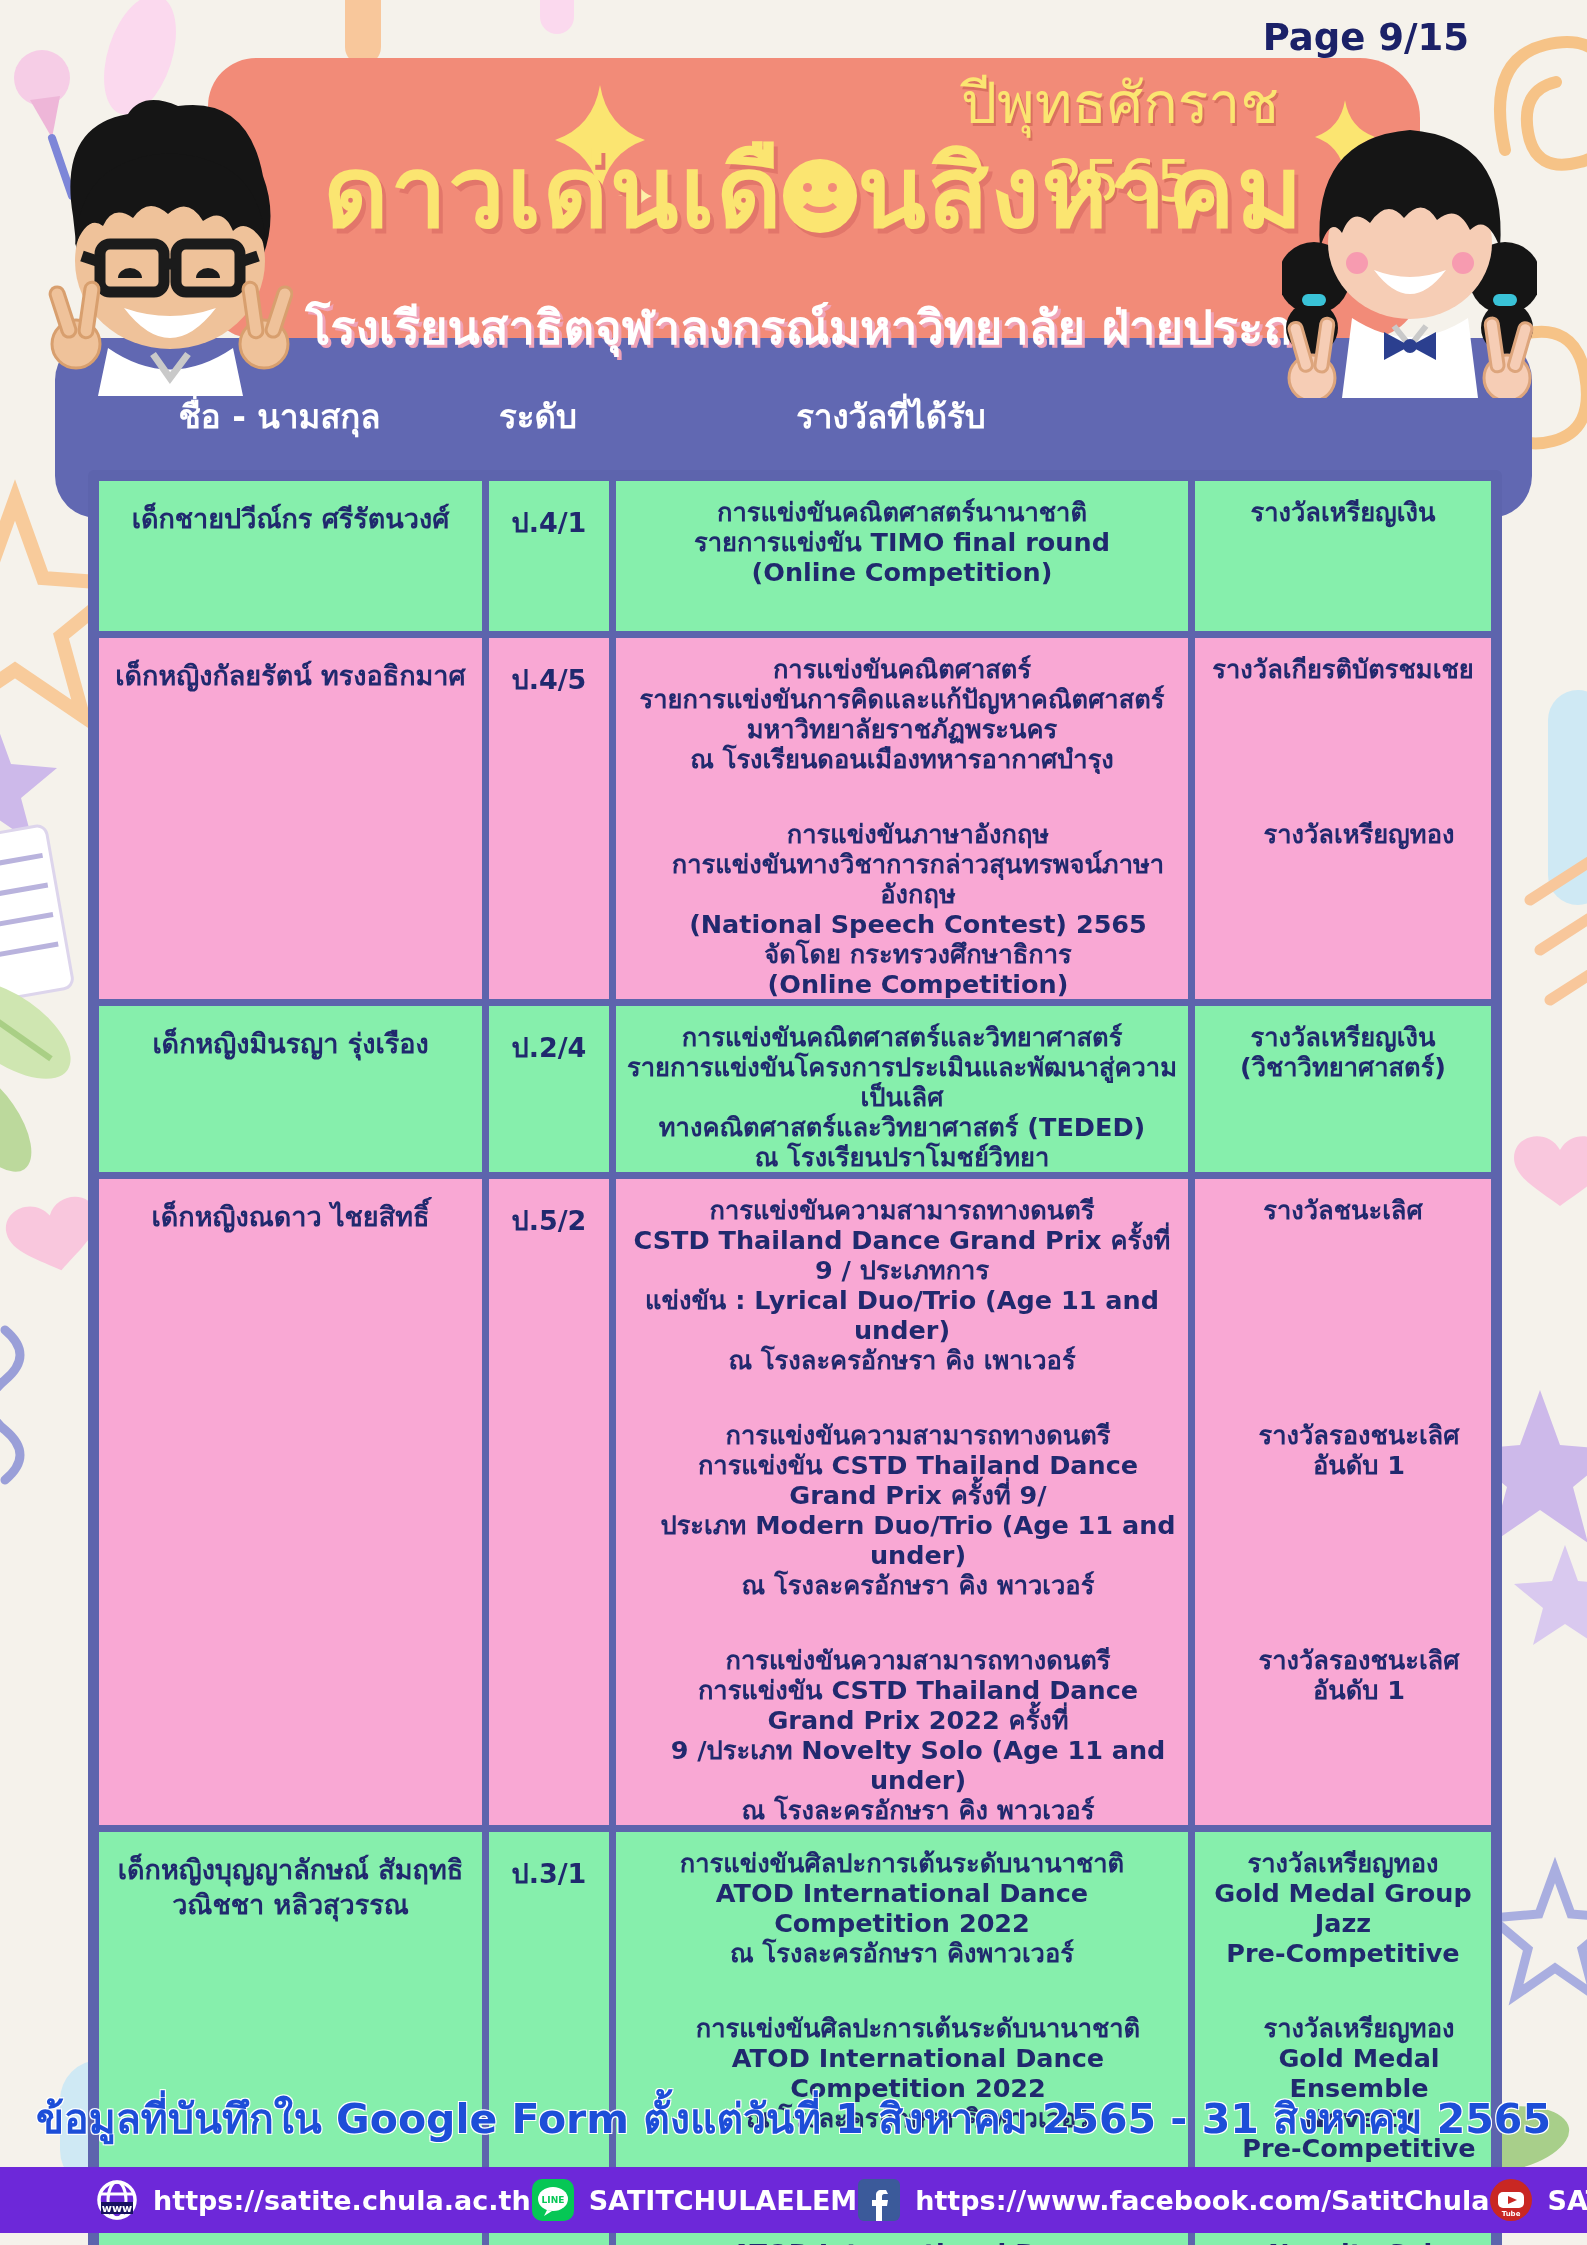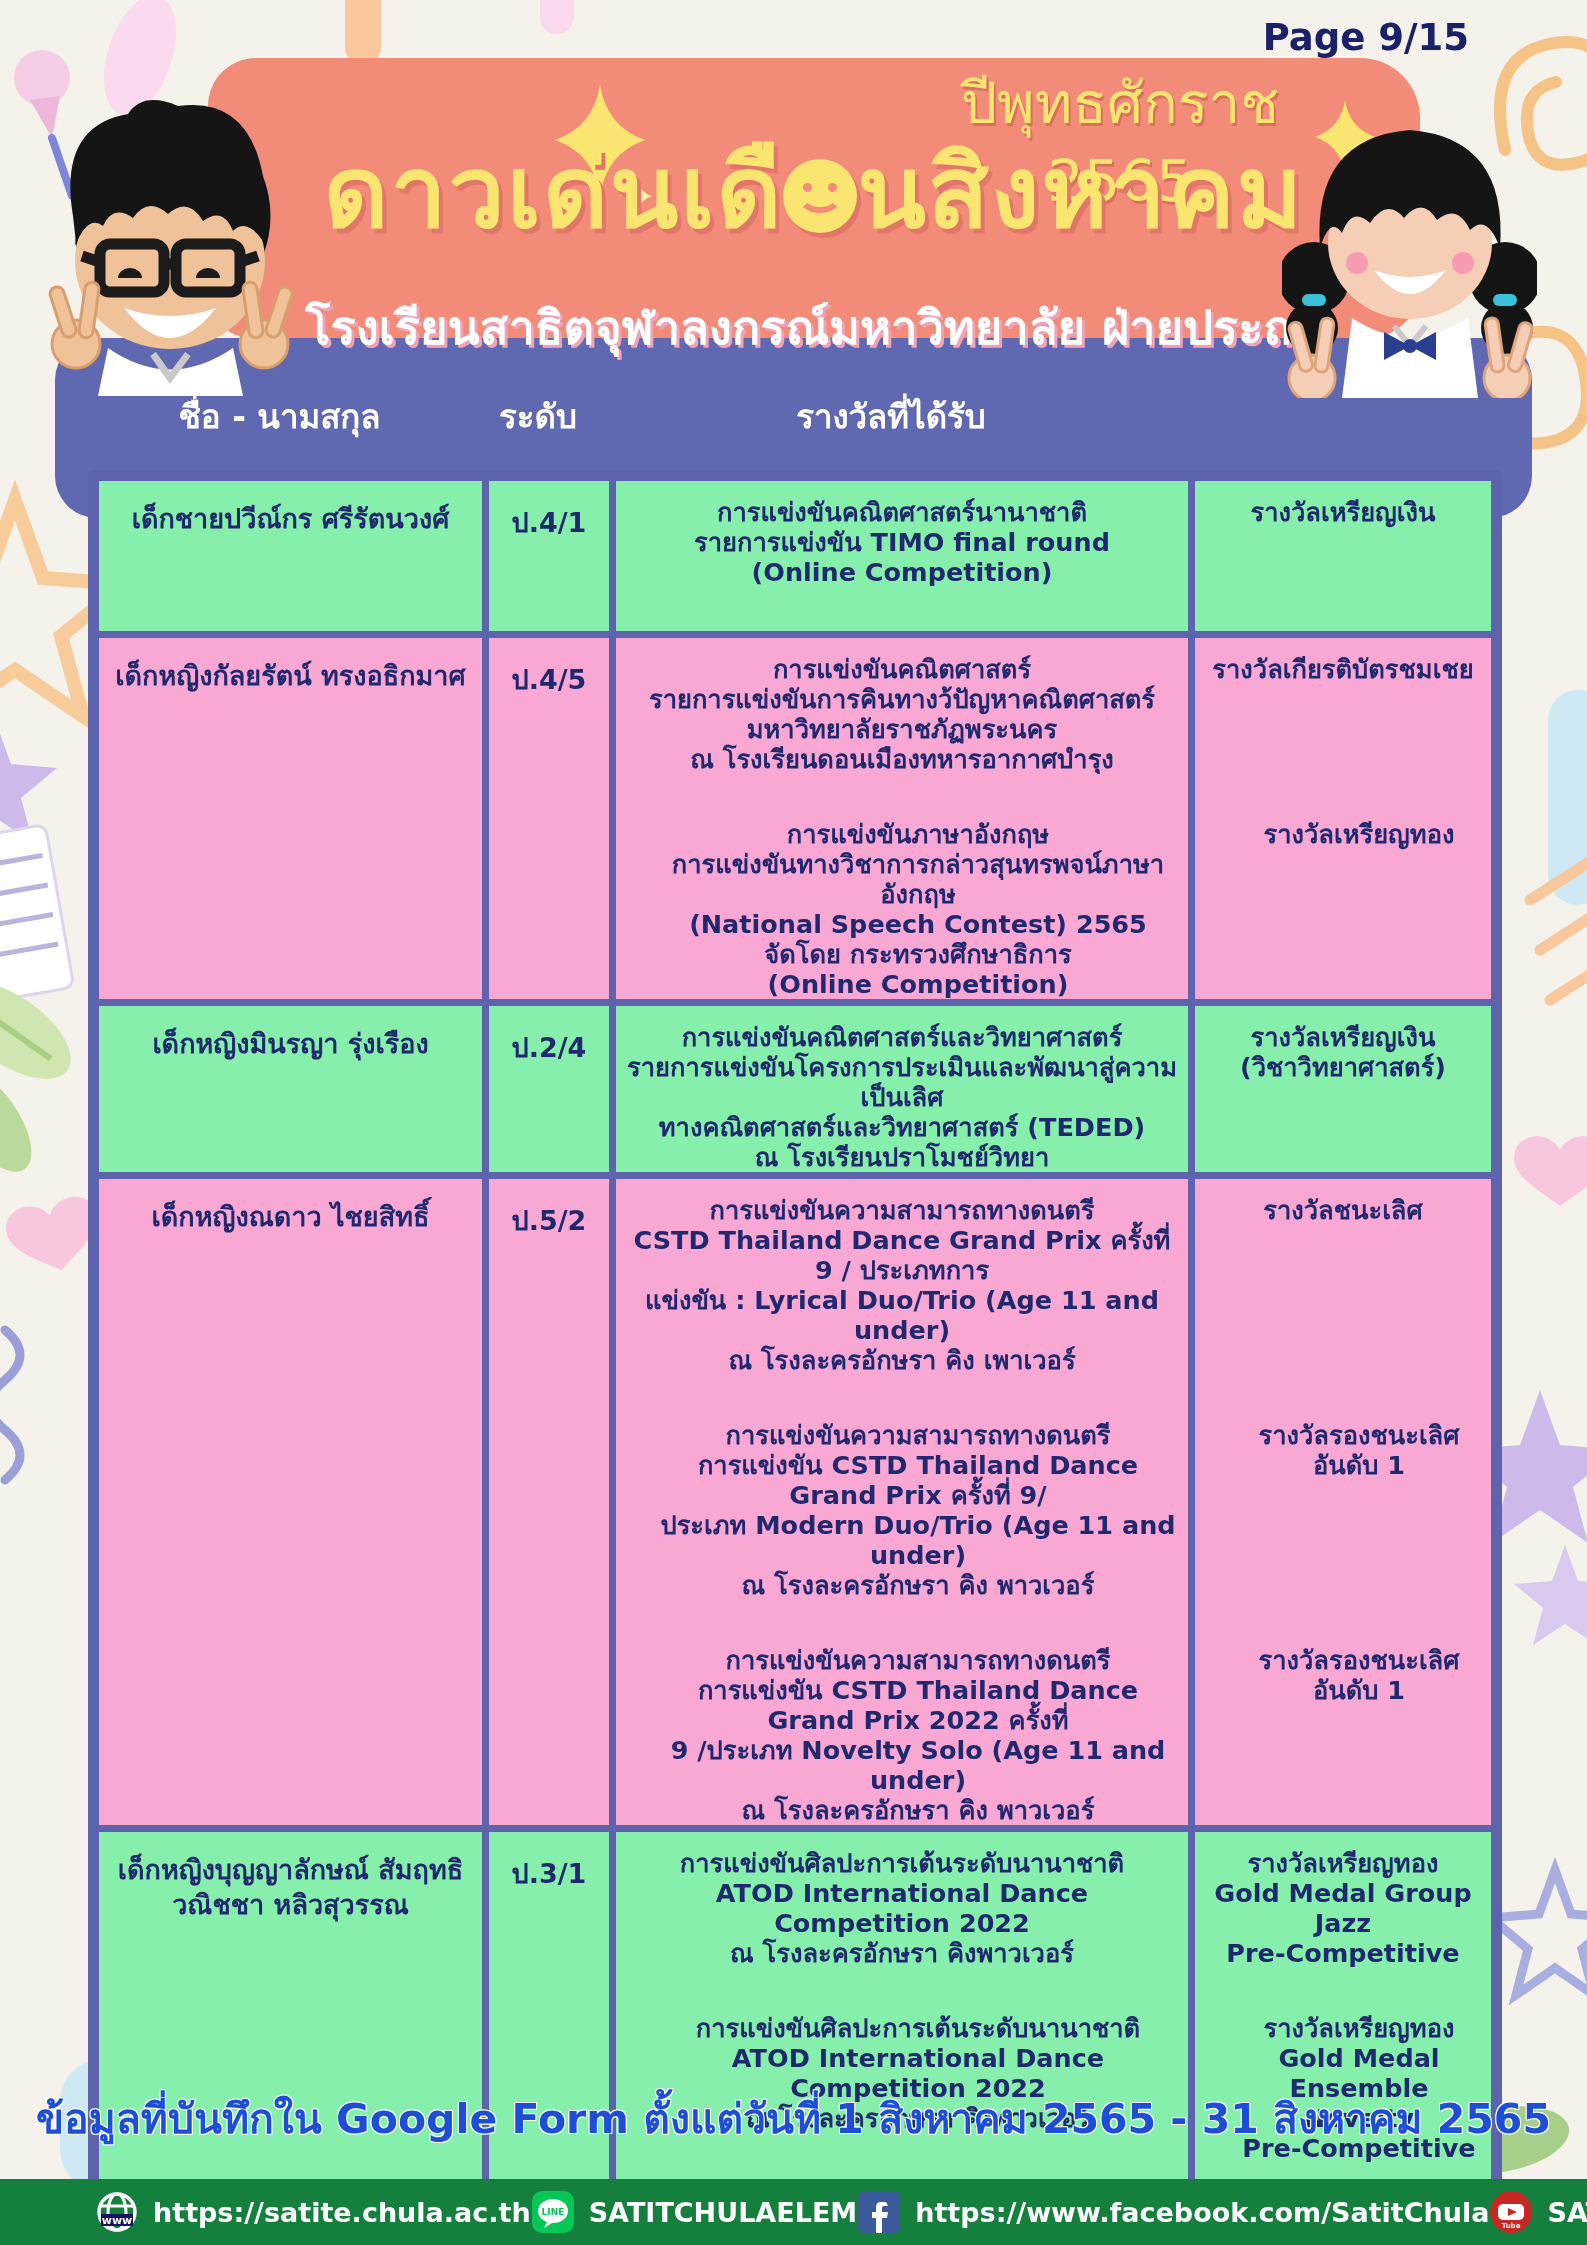--- a/index.html
+++ b/index.html
@@ -37,21 +37,21 @@
   .rl > .c{background:#f9a8d4;}
   .cname{grid-column:1;font-size:27px;line-height:35px;padding:20px 12px 0;}
   .clevel{grid-column:2;font-size:27px;padding-top:20px;}
   .ccomp{grid-column:3;}
   .caward{grid-column:4;}
   .ce{font-size:25.5px;line-height:30px;padding:16px 8px 0;}
   .ce.gap{padding-top:45px;padding-left:40px;}
   
   .note{left:0;right:0;top:2086px;text-align:center;font-size:41px;font-weight:800;color:#1d4ed8;
         z-index:3;text-shadow:-1px -1px 0 #fff,1px -1px 0 #fff,-1px 1px 0 #fff,1px 1px 0 #fff;}
-  .footer{left:0;right:0;bottom:0;height:66px;background:#15803d;z-index:4;
+  .footer{left:0;right:0;bottom:12px;height:66px;background:#6d28d9;z-index:4;
           display:flex;align-items:center;justify-content:space-between;padding:0 95px;}
   .fitem{display:flex;align-items:center;gap:14px;color:#fff;font-size:27px;font-weight:700;white-space:nowrap;}
   .doodles{left:0;top:0;z-index:0;}
   .kid{z-index:3;}
 </style>
 </head>
 <body>
 
 <svg class="abs doodles" width="1587" height="2245" viewBox="0 0 1587 2245">
 
@@ -197,21 +197,21 @@
     <div class="c caward ce" style="grid-row:1;">
       <div>รางวัลเหรียญเงิน</div>
     </div>
   </div>
 
   <div class="trow rl" style="min-height:360px;">
     <div class="c cname" style="grid-row:1 / span 2;">เด็กหญิงกัลยรัตน์ ทรงอธิกมาศ</div>
     <div class="c clevel" style="grid-row:1 / span 2;">ป.4/5</div>
     <div class="c ccomp ce" style="grid-row:1;">
       <div>การแข่งขันคณิตศาสตร์</div>
-      <div>รายการแข่งขันการคินทางว้ปัญหาคณิตศาสตร์</div>
+      <div>รายการแข่งขันการคิดและแก้ปัญหาคณิตศาสตร์</div>
       <div>มหาวิทยาลัยราชภัฏพระนคร</div>
       <div>ณ โรงเรียนดอนเมืองทหารอากาศบำรุง</div>
     </div>
     <div class="c caward ce" style="grid-row:1;">
       <div>รางวัลเกียรติบัตรชมเชย</div>
     </div>
     <div class="c ccomp ce gap" style="grid-row:2;">
       <div>การแข่งขันภาษาอังกฤษ</div>
       <div>การแข่งขันทางวิชาการกล่าวสุนทรพจน์ภาษาอังกฤษ</div>
       <div>(National Speech Contest) 2565</div>

